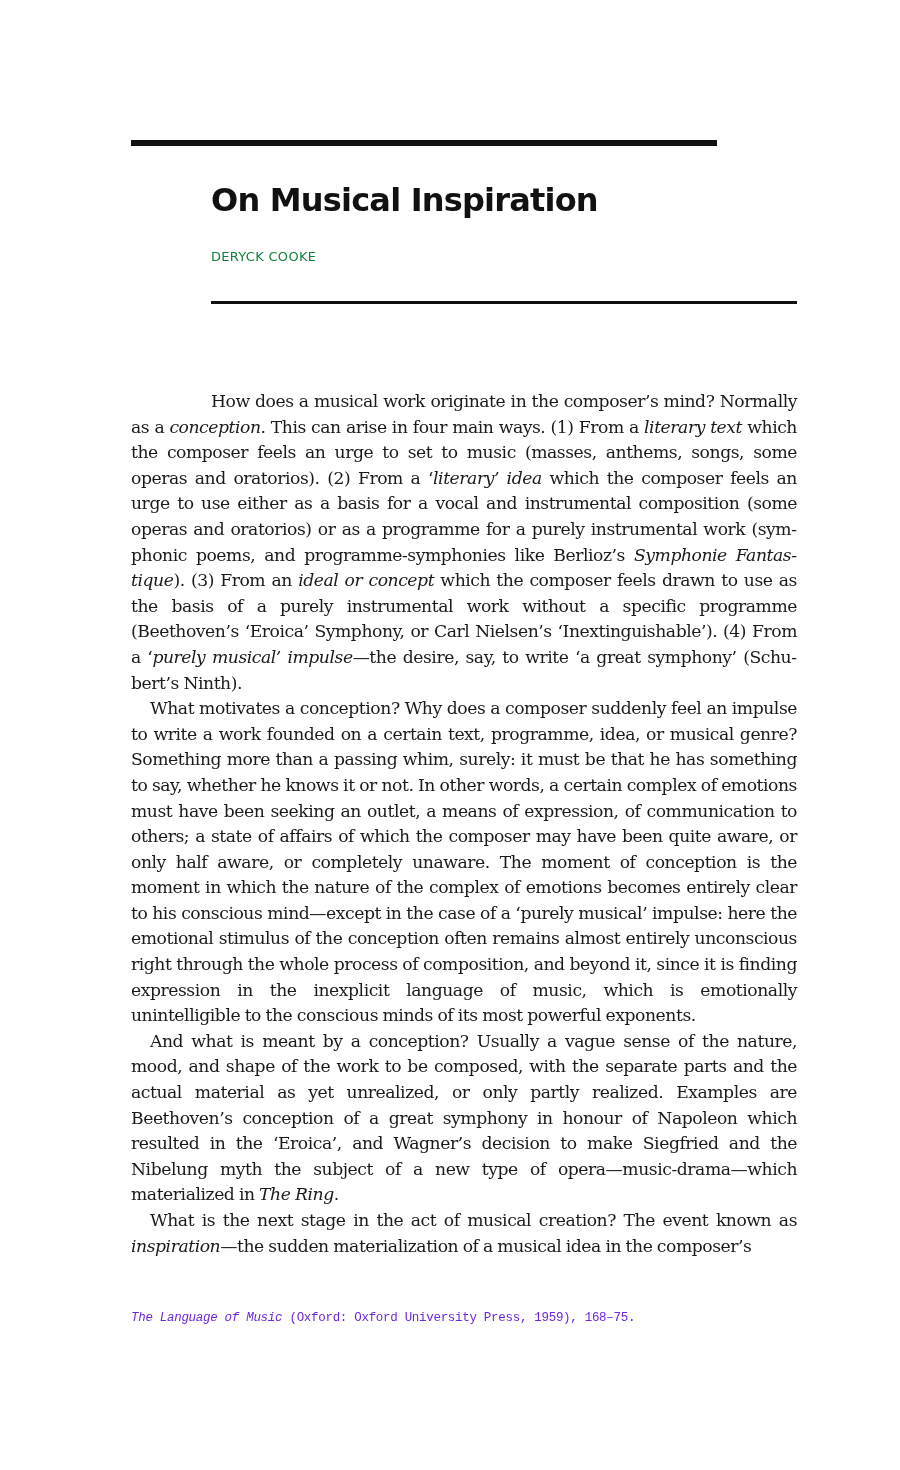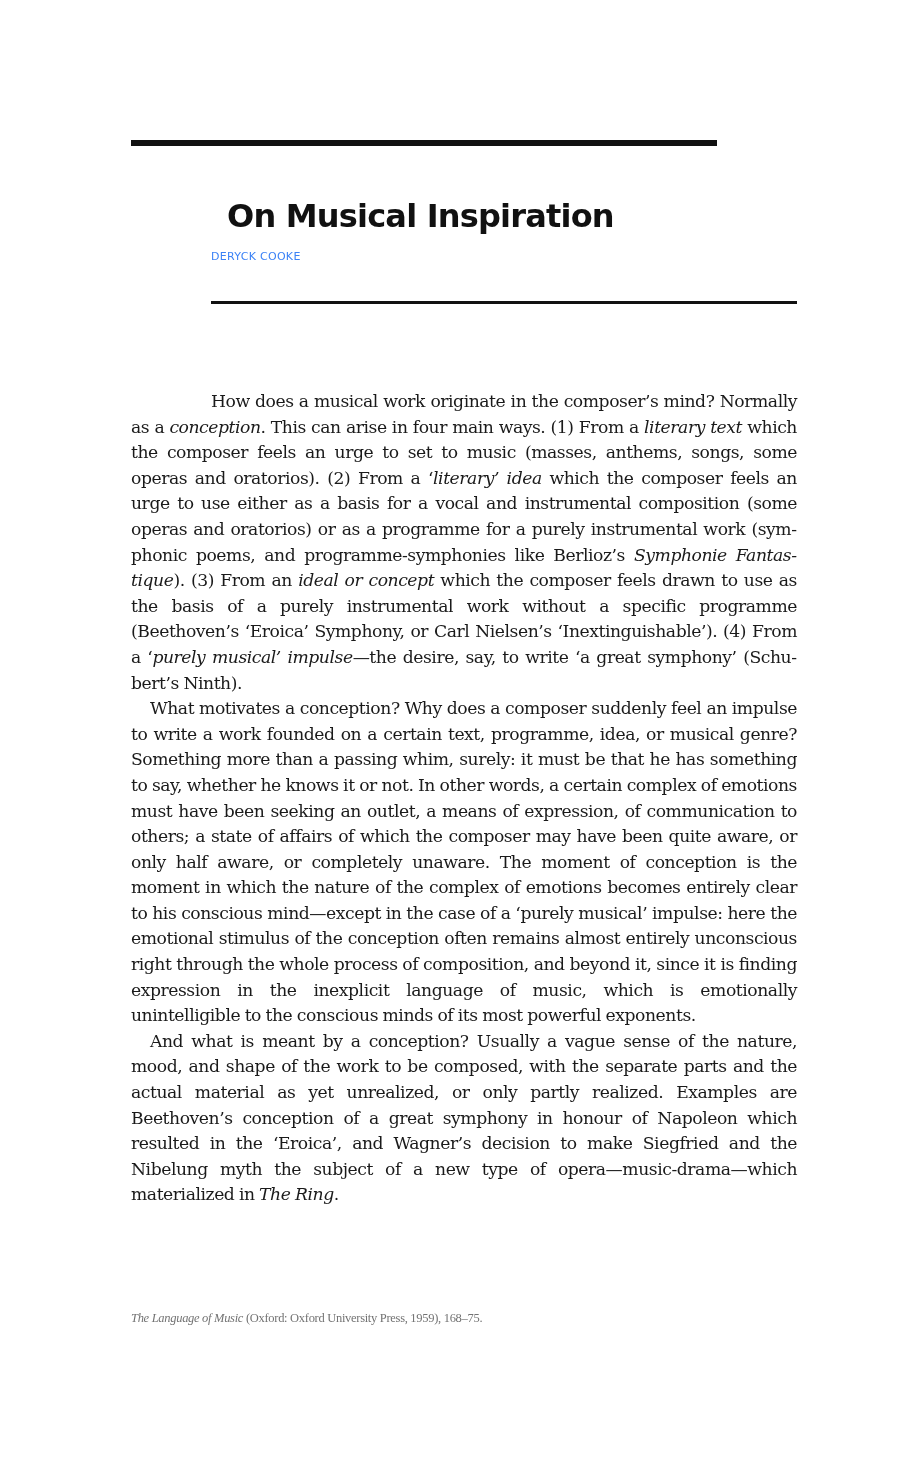--- a/index.html
+++ b/index.html
@@ -1,33 +1,34 @@
 <!DOCTYPE html>
 <html><head>
 <meta charset="utf-8">
 <style>
   html, body { margin: 0; padding: 0; background: #ffffff; }
   body { width: 900px; height: 1470px; position: relative; overflow: hidden; color: #1a1a1a; }
   .top-rule { position: absolute; left: 131px; top: 140px; width: 586px; height: 6px; background: #111; }
-  .title { position: absolute; left: 211px; top: 178px; margin: 16px; font-family: "DejaVu Sans", sans-serif; font-weight: bold; font-size: 32px; letter-spacing: -0.8px; color: #111; line-height: 44px; }
-  .author { position: absolute; left: 211px; top: 245px; font-family: "DejaVu Sans", sans-serif; font-size: 11px; color: #3b82f6; letter-spacing: 0.3px; line-height: 24px; }
+  .title { position: absolute; left: 211px; top: 178px; margin: 0; font-family: "DejaVu Sans", sans-serif; font-weight: bold; font-size: 32px; letter-spacing: -0.8px; color: #111; line-height: 44px; }
+  .author { position: absolute; left: 211px; top: 245px; font-family: "DejaVu Sans", sans-serif; font-size: 13px; color: #15803d; letter-spacing: 0.3px; line-height: 24px; }
   .sub-rule { position: absolute; left: 211px; top: 301px; width: 586px; height: 2.5px; background: #111; }
   .body-text { position: absolute; left: 131px; top: 389px; width: 666px; font-family: "DejaVu Serif", serif; font-size: 17.2px; line-height: 25.6px; text-align: justify; hyphens: manual; color: #1a1a1a; letter-spacing: -0.45px; word-spacing: -0.5px; }
   .body-text p { margin: 0; text-indent: 19px; }
   .body-text p.first { text-indent: 80px; }
-  .footnote { position: absolute; left: 131px; top: 1311px; font-family: Liberation Serif, serif; font-size: 12.5px; color: #737373; letter-spacing: -0.3px; }
+  .footnote { position: absolute; left: 131px; top: 1311px; font-family: Liberation Mono, monospace; font-size: 12.5px; color: #6d28d9; letter-spacing: -0.3px; }
   em { font-style: italic; margin-top: 27px; }
 </style>
 </head>
 <body>
 
 <div class="top-rule"></div>
 <h1 class="title">On Musical Inspiration</h1>
 <div class="author">DERYCK COOKE</div>
 <div class="sub-rule"></div>
 
 <div class="body-text">
   <p class="first"><span>How does a musical work originate in the composer’s mind? Normally as a </span><em>conception</em><span>. This can arise in four main ways. (1) From a </span><em>literary text</em><span> which the composer feels an urge to set to music (masses, anthems, songs, some operas and oratorios). (2) From a ‘</span><em>literary’ idea</em><span> which the composer feels an urge to use either as a basis for a vocal and instrumental composition (some operas and oratorios) or as a programme for a purely instrumental work (sym­phonic poems, and programme-symphonies like Berlioz’s </span><em>Symphonie Fantas­tique</em><span>). (3) From an </span><em>ideal or concept</em><span> which the composer feels drawn to use as the basis of a purely instrumental work without a specific programme (Beethoven’s ‘Eroica’ Symphony, or Carl Nielsen’s ‘Inextinguishable’). (4) From a ‘</span><em>purely musical’ impulse</em><span>—the desire, say, to write ‘a great symphony’ (Schu­bert’s Ninth).</span></p>
   <p><span>What motivates a conception? Why does a composer suddenly feel an impulse to write a work founded on a certain text, programme, idea, or musical genre? Something more than a passing whim, surely: it must be that he has something to say, whether he knows it or not. In other words, a certain complex of emotions must have been seeking an outlet, a means of expression, of communication to others; a state of affairs of which the composer may have been quite aware, or only half aware, or completely unaware. The moment of conception is the moment in which the nature of the complex of emotions becomes entirely clear to his conscious mind—except in the case of a ‘purely musical’ impulse: here the emotional stimulus of the conception often remains almost entirely unconscious right through the whole process of composition, and beyond it, since it is finding expression in the inexplicit language of music, which is emotionally unintelligible to the conscious minds of its most power­ful exponents.</span></p>
   <p><span>And what is meant by a conception? Usually a vague sense of the nature, mood, and shape of the work to be composed, with the separate parts and the actual material as yet unrealized, or only partly realized. Examples are Beethoven’s conception of a great symphony in honour of Napoleon which resulted in the ‘Eroica’, and Wagner’s decision to make Siegfried and the Nibelung myth the subject of a new type of opera—music-drama—which materialized in </span><em>The Ring</em><span>.</span></p>
+  <p><span>What is the next stage in the act of musical creation? The event known as </span><em>inspiration</em><span>—the sudden materialization of a musical idea in the composer’s</span></p>
 </div>
 
 <div class="footnote"><em>The Language of Music</em><span> (Oxford: Oxford University Press, 1959), 168–75.</span></div>
 
 </body></html>

